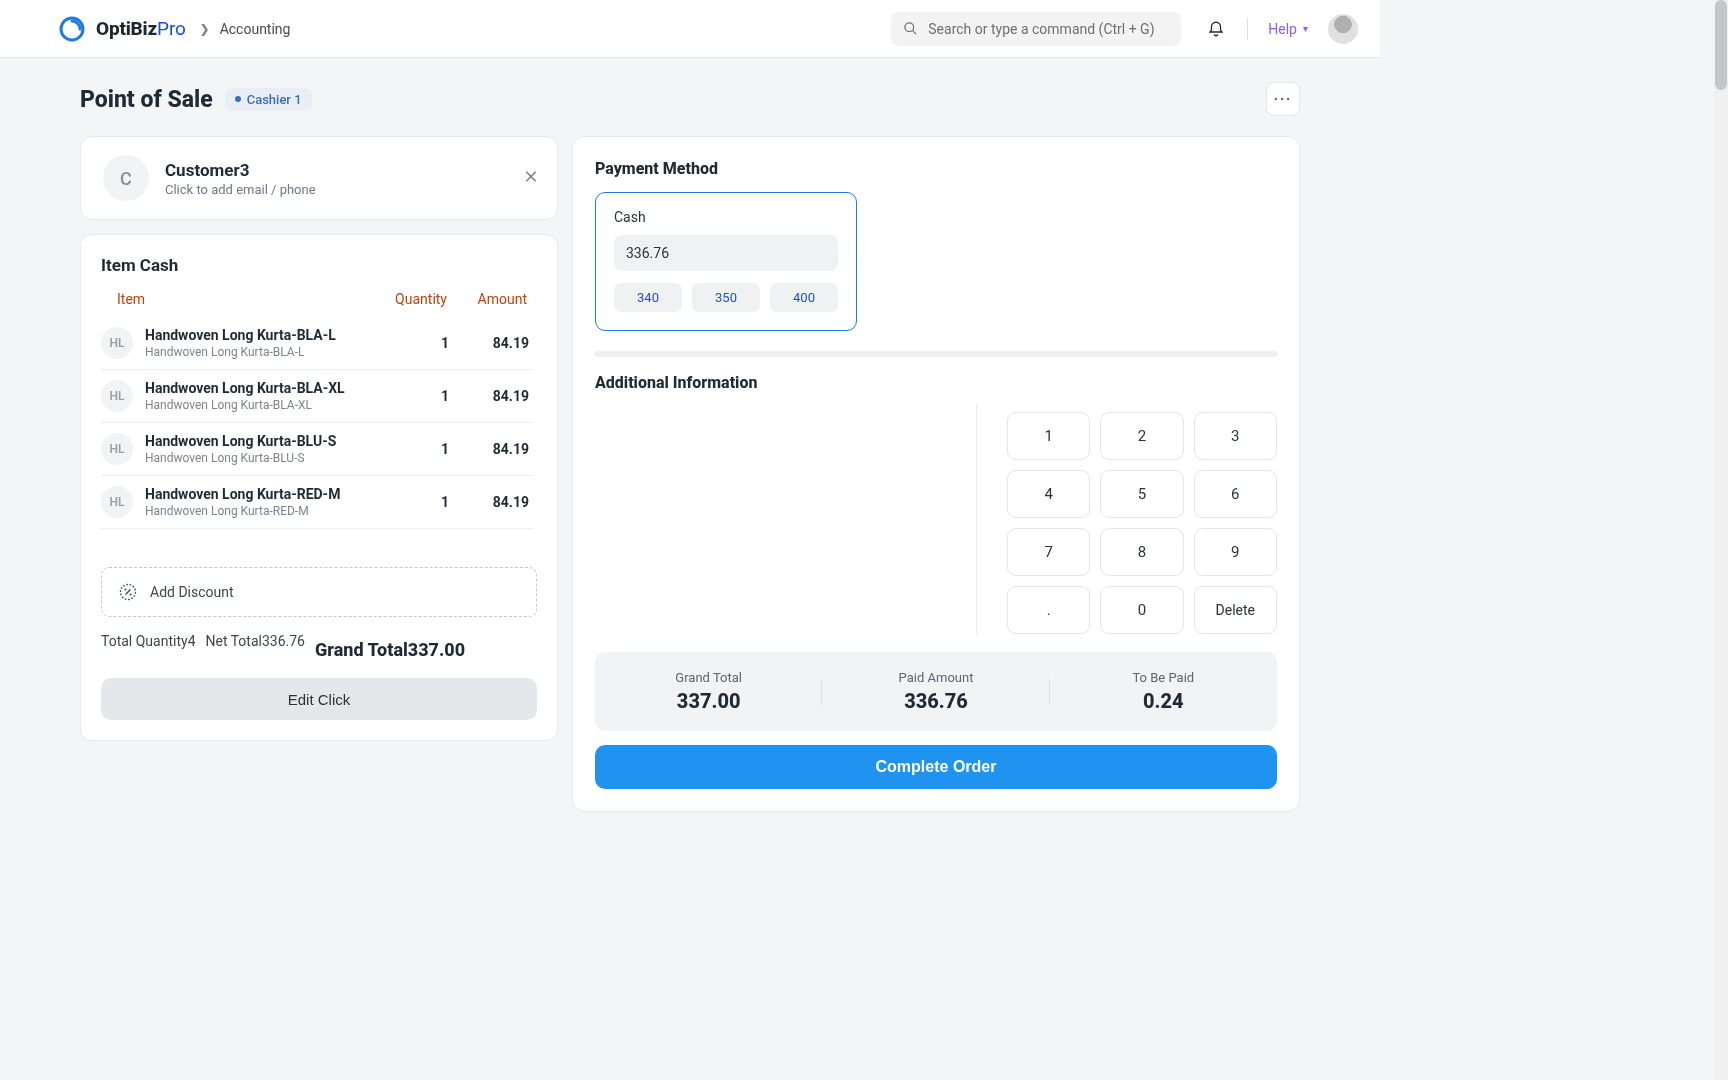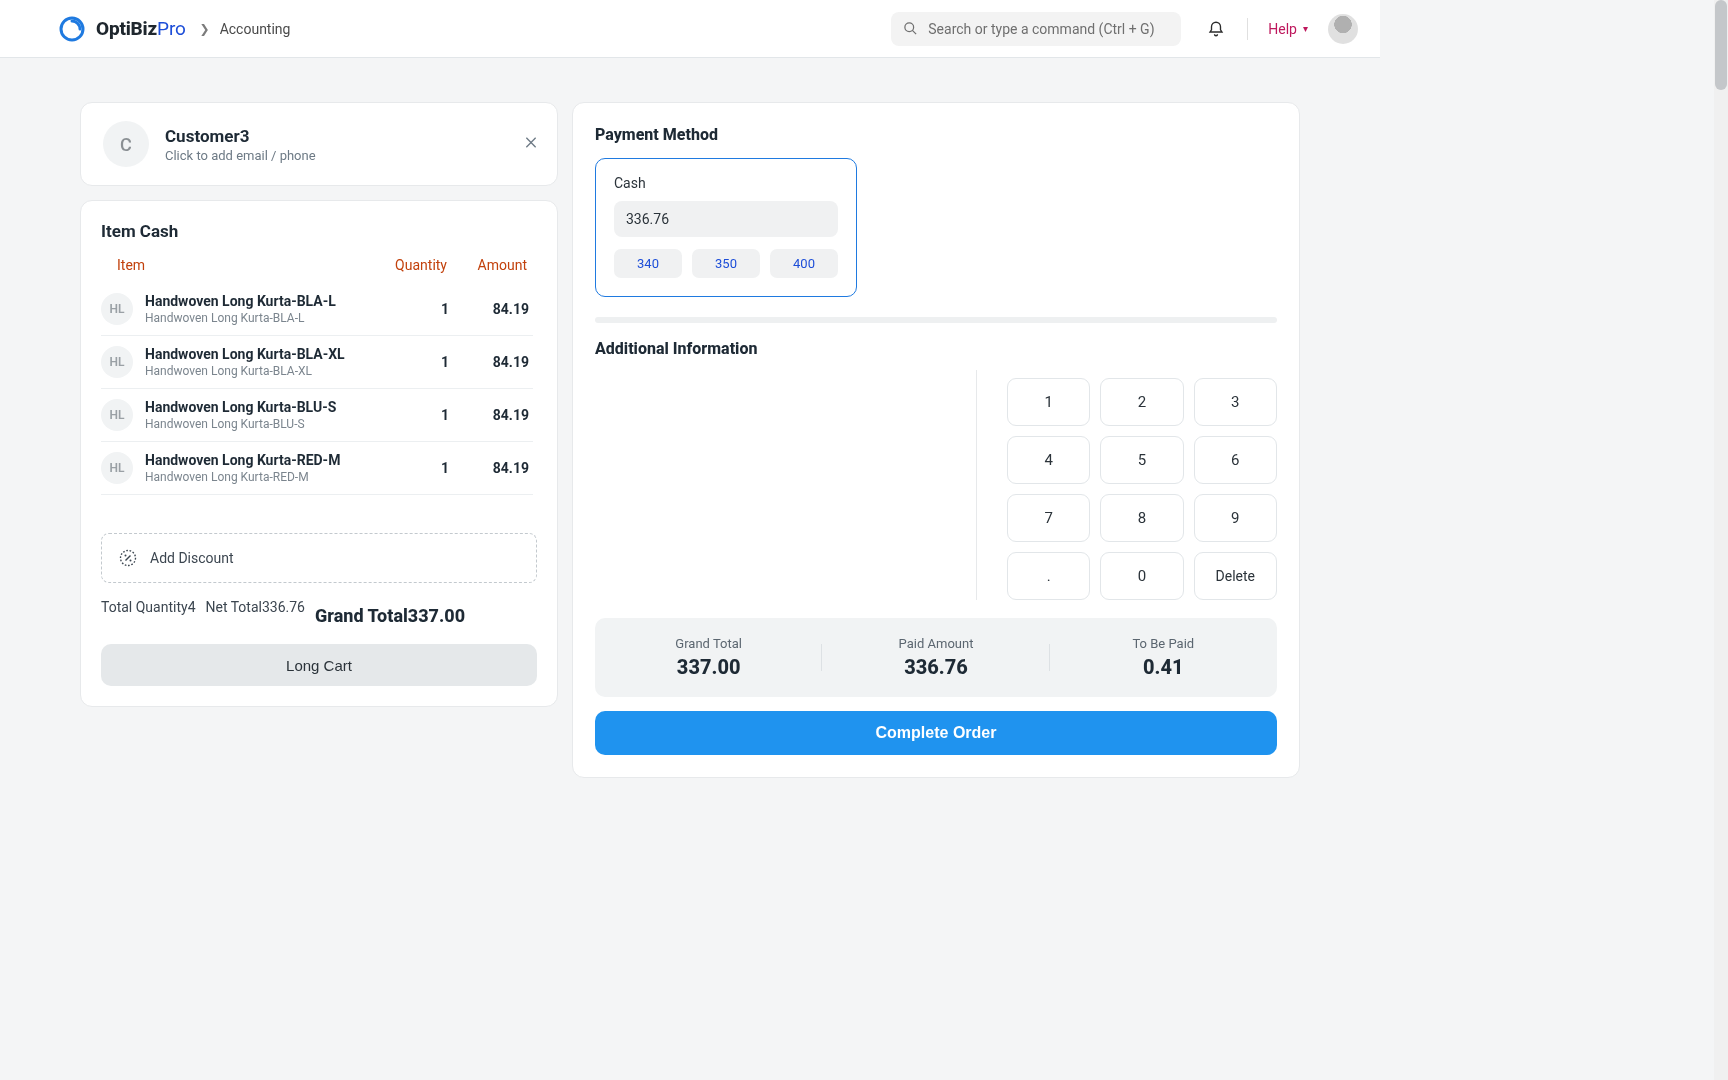--- a/index.html
+++ b/index.html
@@ -38,21 +38,21 @@
   .topbar-spacer { flex:1; }
   .searchbox {
     width: 290px; height: 34px; background:#f3f3f3; border-radius:8px;
     display:flex; align-items:center; padding:0 12px; gap:10px; color:#6f6f6f;
     cursor:text;
   }
   .searchbox svg{color:#6f6f6f;}
   .topbar-right { display:flex; align-items:center; gap:20px; margin-left:24px;}
   .bell { width:22px;height:22px;display:flex;align-items:center;justify-content:center;color:#2b2b2b;cursor:pointer;}
   .divider-v { width:1px; height:22px; background:#e0e0e0;}
-  .help { display:flex; align-items:center; gap:6px; color:#be185d; cursor:pointer; font-size:14px;}
+  .help { display:flex; align-items:center; gap:6px; color:#8b5cf6; cursor:pointer; font-size:14px;}
   .avatar { width:30px;height:30px;border-radius:50%; background: radial-gradient(circle at 50% 35%, #b0b0b0 0 35%, #e0e0e0 36% 100%);}
 
   
   .main {
     position:absolute; top:58px; left:0; right:0; bottom:0;
     padding: 24px 80px 0 80px;
   }
   .page-head { display:flex; align-items:center; }
   .page-title { font-size:23px; font-weight:800; color:#1e2a35; margin-right:12px;}
   .badge {
@@ -180,20 +180,31 @@
     <div class="divider-v"></div>
     <div class="help">
       <span>Help</span>
       <span style="font-size:10px;">▾</span>
     </div>
     <div class="avatar"></div>
   </div>
 </div>
 
 <div class="main">
+  <div class="page-head">
+    <div class="page-title">Point of Sale</div>
+    <div class="badge">
+      <span class="dot"></span>
+      <span>Cashier 1</span>
+    </div>
+    <div class="page-head-spacer"></div>
+    <div class="more-btn">
+      <span>···</span>
+    </div>
+  </div>
 
   <div class="cols">
 
     <div class="left">
       <div class="card cust-card">
         <div class="cust-avatar">C</div>
         <div>
           <div class="cust-name">Customer3</div>
           <div class="cust-sub">Click to add email / phone</div>
         </div>
@@ -269,21 +280,21 @@
           <div class="tot-line">
               <span>Net Total</span>
               <span>336.76</span>
             </div>
           <div class="tot-line tot-grand">
               <span>Grand Total</span>
               <span class="val">337.00</span>
             </div>
         </div>
 
-        <button class="edit-cart">Long Cart</button>
+        <button class="edit-cart">Edit Click</button>
       </div>
     </div>
 
     <div class="right">
       <div class="card right-card">
         <div class="pm-title">Payment Method</div>
         <div class="pm-box">
           <div class="pm-label">Cash</div>
           <div class="pm-amount">336.76</div>
           <div class="pm-quick" id="pm-quick">
@@ -318,21 +329,21 @@
           <div class="sum-cell">
             <div class="sum-label">Grand Total</div>
             <div class="sum-val">337.00</div>
           </div>
           <div class="sum-cell">
             <div class="sum-label">Paid Amount</div>
             <div class="sum-val">336.76</div>
           </div>
           <div class="sum-cell">
             <div class="sum-label">To Be Paid</div>
-            <div class="sum-val">0.41</div>
+            <div class="sum-val">0.24</div>
           </div>
         </div>
 
         <button class="complete">Complete Order</button>
       </div>
     </div>
   </div>
 </div>
 
 <div class="edge-scroll">

